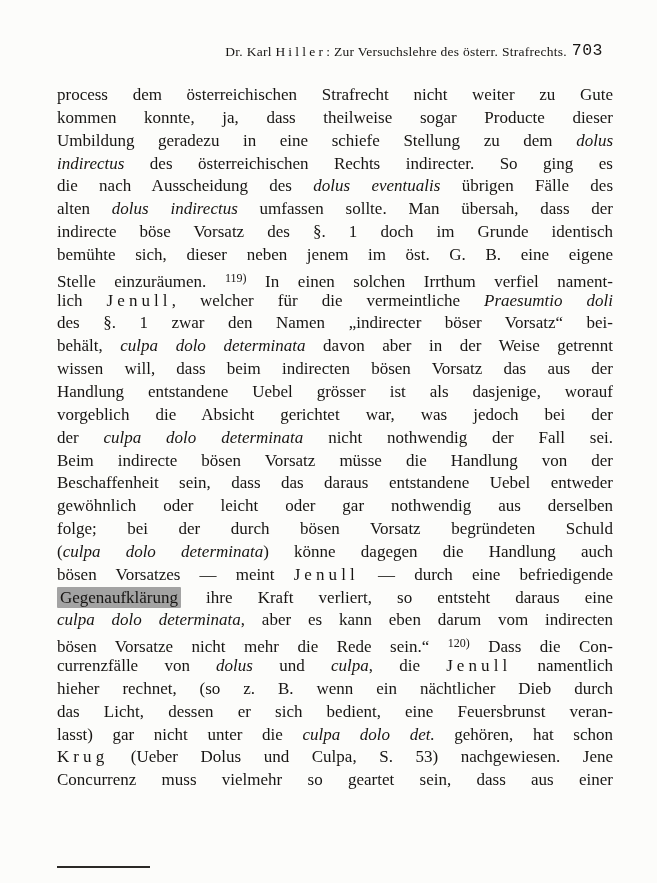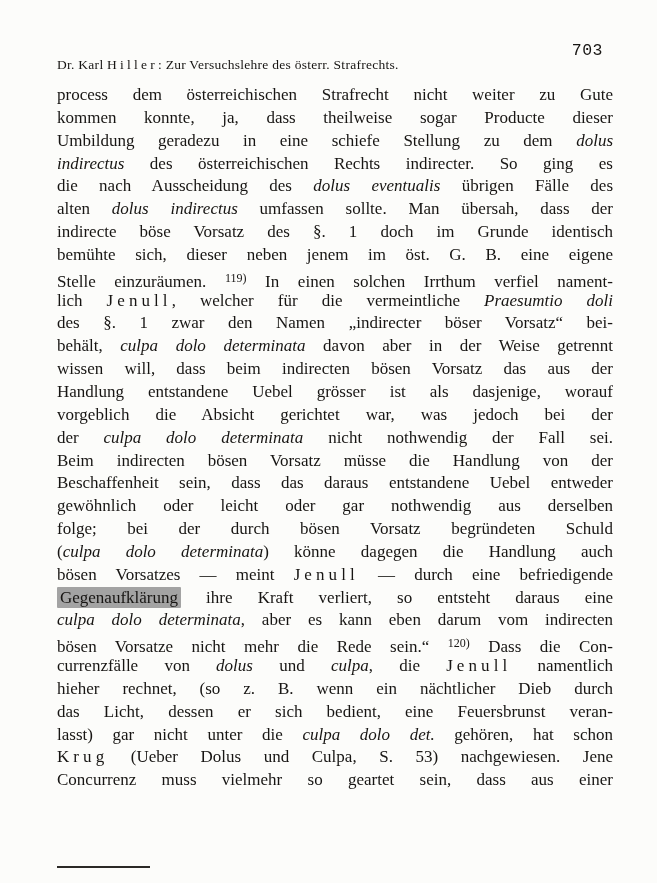--- a/index.html
+++ b/index.html
@@ -17,23 +17,22 @@
     overflow: hidden;
   }
   .header {
     position: absolute;
     top: 44px; left: 57px; width: 556px;
     font-size: 13.5px;
     letter-spacing: 0.02em;
     white-space: nowrap;
   }
   .header-title {
-    text-align: left;
+    text-align: right;
     padding-right: 46px; 
-    margin-top: 13px;
   }
   .page-number {
     position: absolute;
     top: -3px; right: 10px;
     font-size: 16.5px;
     letter-spacing: 0.03em;
     font-family: Liberation Mono, monospace;
   }
   .content {
     position: absolute;
@@ -85,21 +84,21 @@
       <div class="line"><span>indirecte böse Vorsatz des §. 1 doch im Grunde identisch</span></div>
       <div class="line"><span>bemühte sich, dieser neben jenem im öst. G. B. eine eigene</span></div>
       <div class="line"><span>Stelle einzuräumen. </span><span class="s-sup">119)</span><span> In einen solchen Irrthum verfiel nament-</span></div>
       <div class="line"><span>lich </span><span class="s-sp">Jenull</span><span>, welcher für die vermeintliche </span><span class="s-i">Praesumtio doli</span></div>
       <div class="line"><span>des §. 1 zwar den Namen „indirecter böser Vorsatz“ bei-</span></div>
       <div class="line"><span>behält, </span><span class="s-i">culpa dolo determinata</span><span> davon aber in der Weise getrennt</span></div>
       <div class="line"><span>wissen will, dass beim indirecten bösen Vorsatz das aus der</span></div>
       <div class="line"><span>Handlung entstandene Uebel grösser ist als dasjenige, worauf</span></div>
       <div class="line"><span>vorgeblich die Absicht gerichtet war, was jedoch bei der</span></div>
       <div class="line"><span>der </span><span class="s-i">culpa dolo determinata</span><span> nicht nothwendig der Fall sei.</span></div>
-      <div class="line"><span>Beim indirecten bösen Vorsatz müsse die Handlung von der</span></div>
+      <div class="line"><span>Beim indirecte bösen Vorsatz müsse die Handlung von der</span></div>
       <div class="line"><span>Beschaffenheit sein, dass das daraus entstandene Uebel entweder</span></div>
       <div class="line"><span>gewöhnlich oder leicht oder gar nothwendig aus derselben</span></div>
       <div class="line"><span>folge; bei der durch bösen Vorsatz begründeten Schuld</span></div>
       <div class="line"><span>(</span><span class="s-i">culpa dolo determinata</span><span>) könne dagegen die Handlung auch</span></div>
       <div class="line"><span>bösen Vorsatzes — meint </span><span class="s-sp">Jenull</span><span> — durch eine befriedigende</span></div>
       <div class="line"><span class="s-hl" style="background: #a3a3a3;">Gegenaufklärung</span><span> ihre Kraft verliert, so entsteht daraus eine</span></div>
       <div class="line"><span class="s-i">culpa dolo determinata</span><span>, aber es kann eben darum vom indirecten</span></div>
       <div class="line"><span>bösen Vorsatze nicht mehr die Rede sein.“ </span><span class="s-sup">120)</span><span> Dass die Con-</span></div>
       <div class="line"><span>currenzfälle von </span><span class="s-i">dolus</span><span> und </span><span class="s-i">culpa</span><span>, die </span><span class="s-sp">Jenull</span><span> namentlich</span></div>
       <div class="line"><span>hieher rechnet, (so z. B. wenn ein nächtlicher Dieb durch</span></div>

